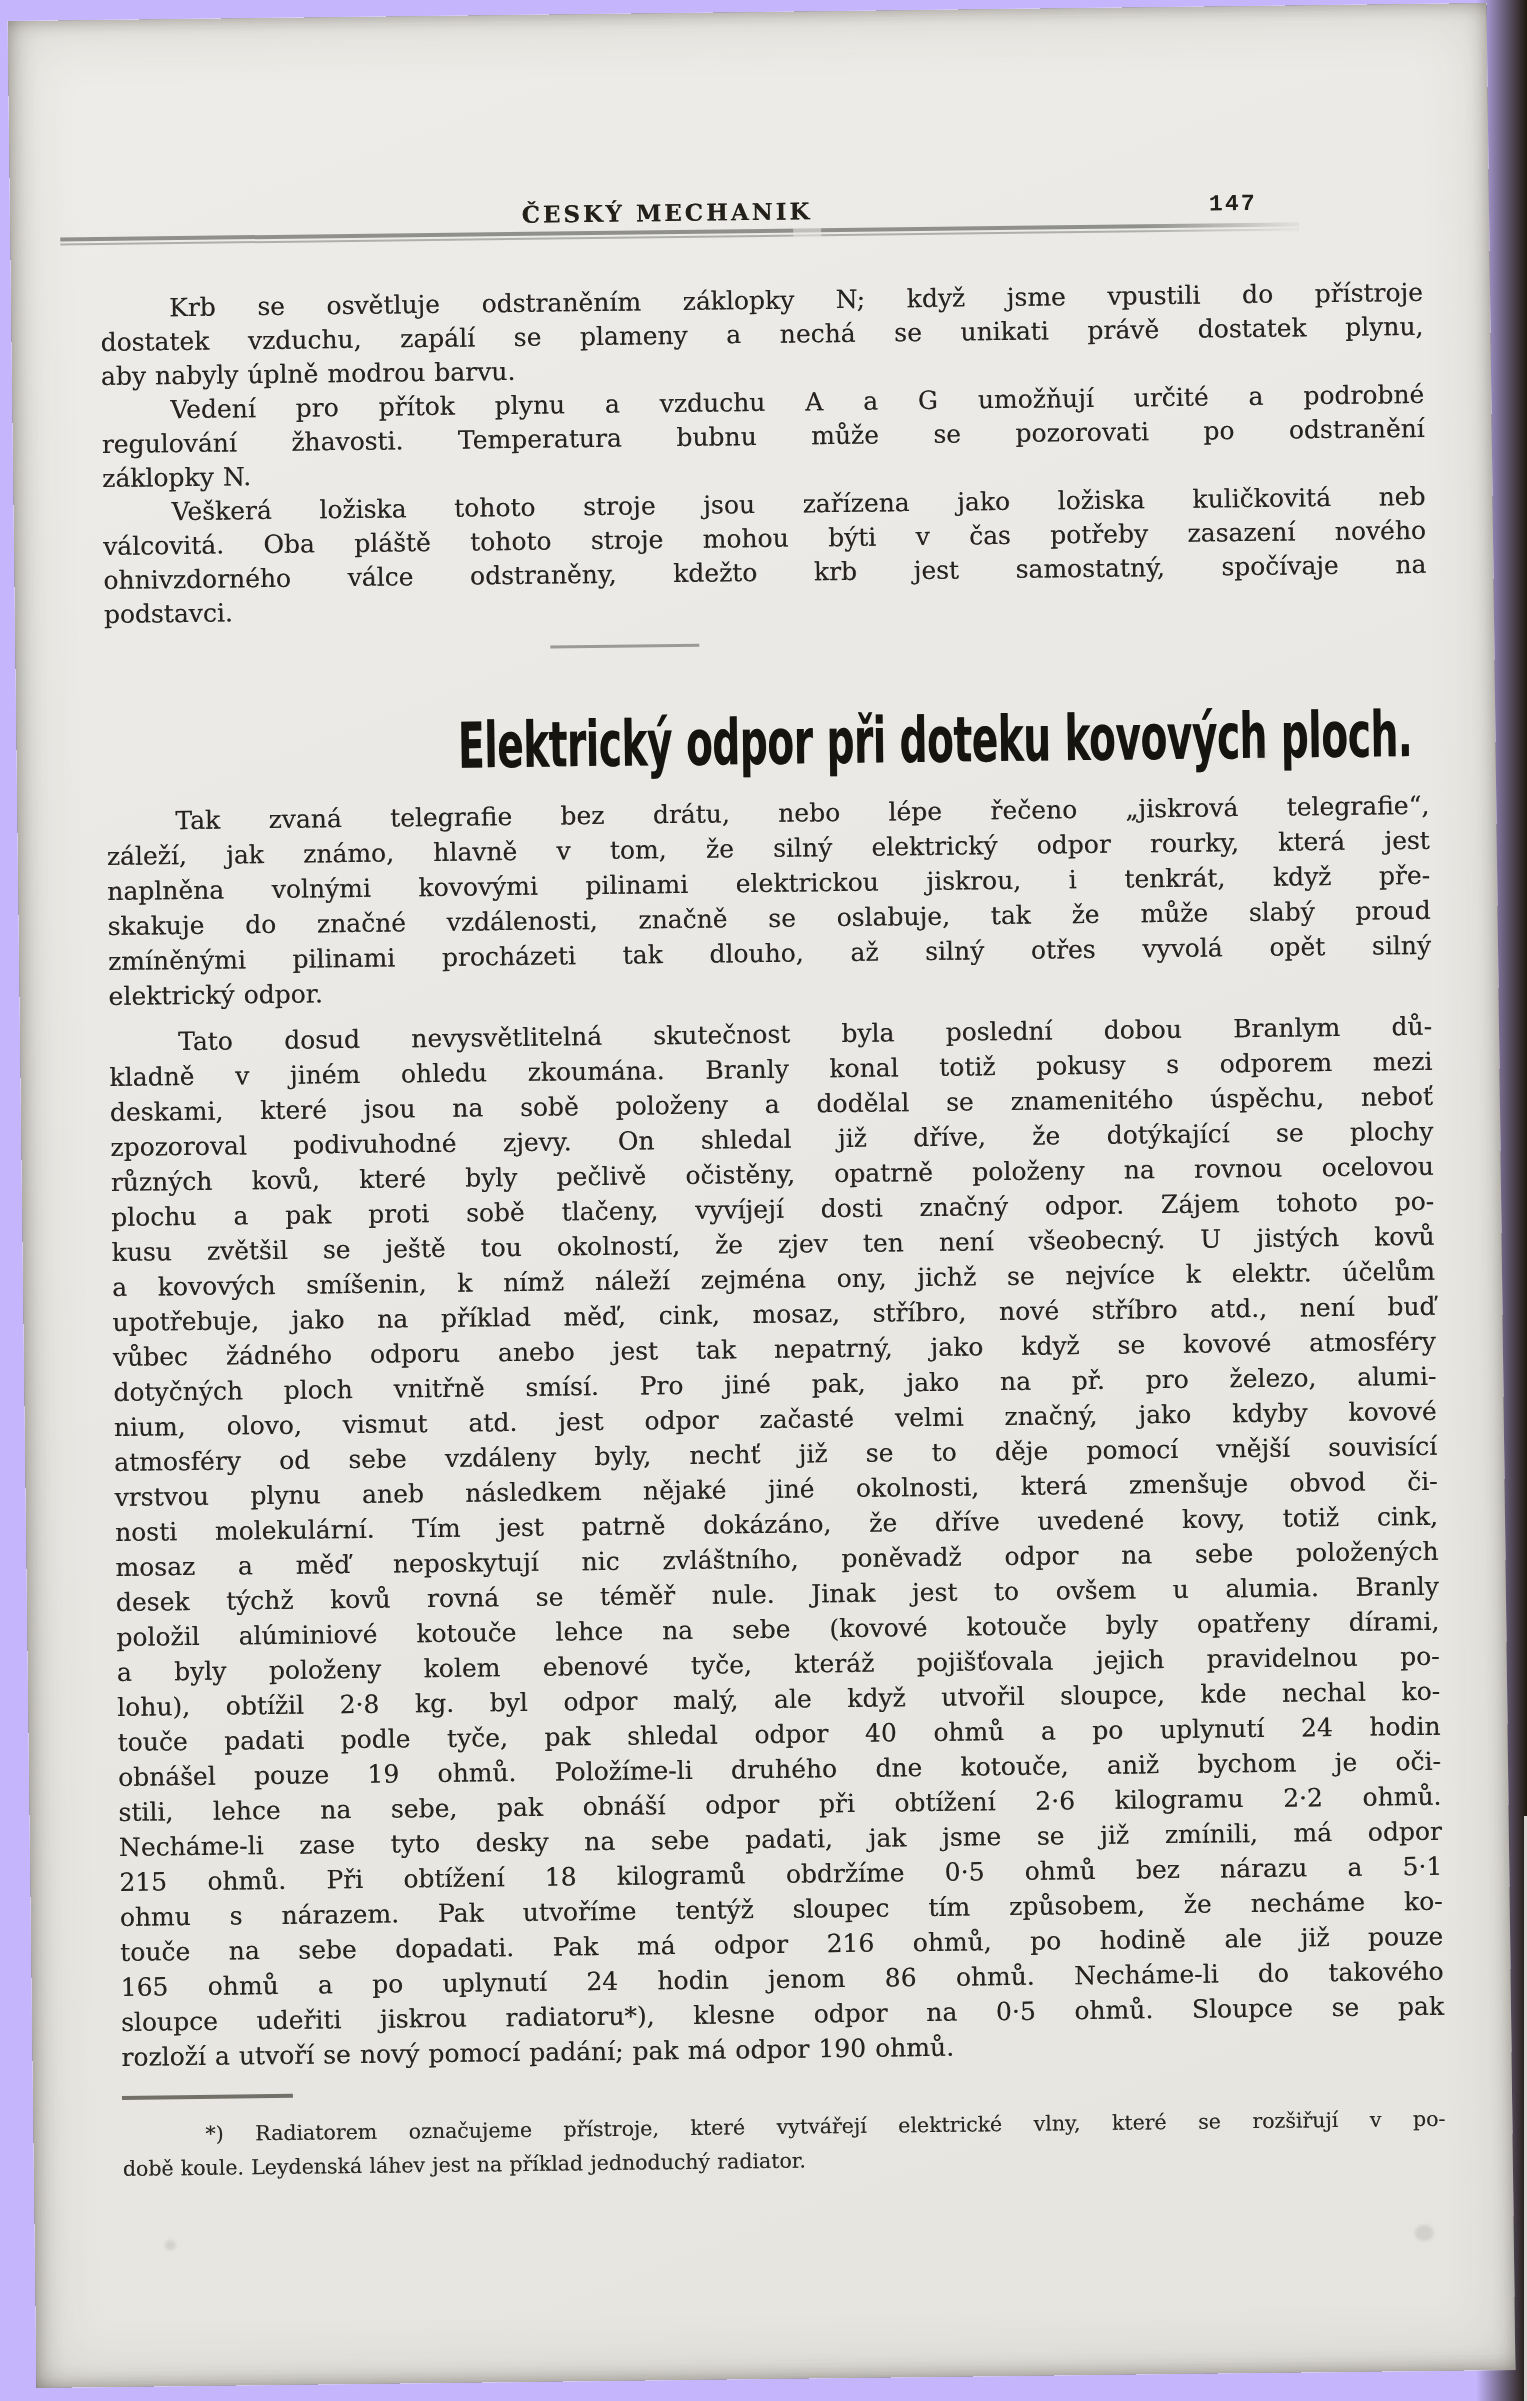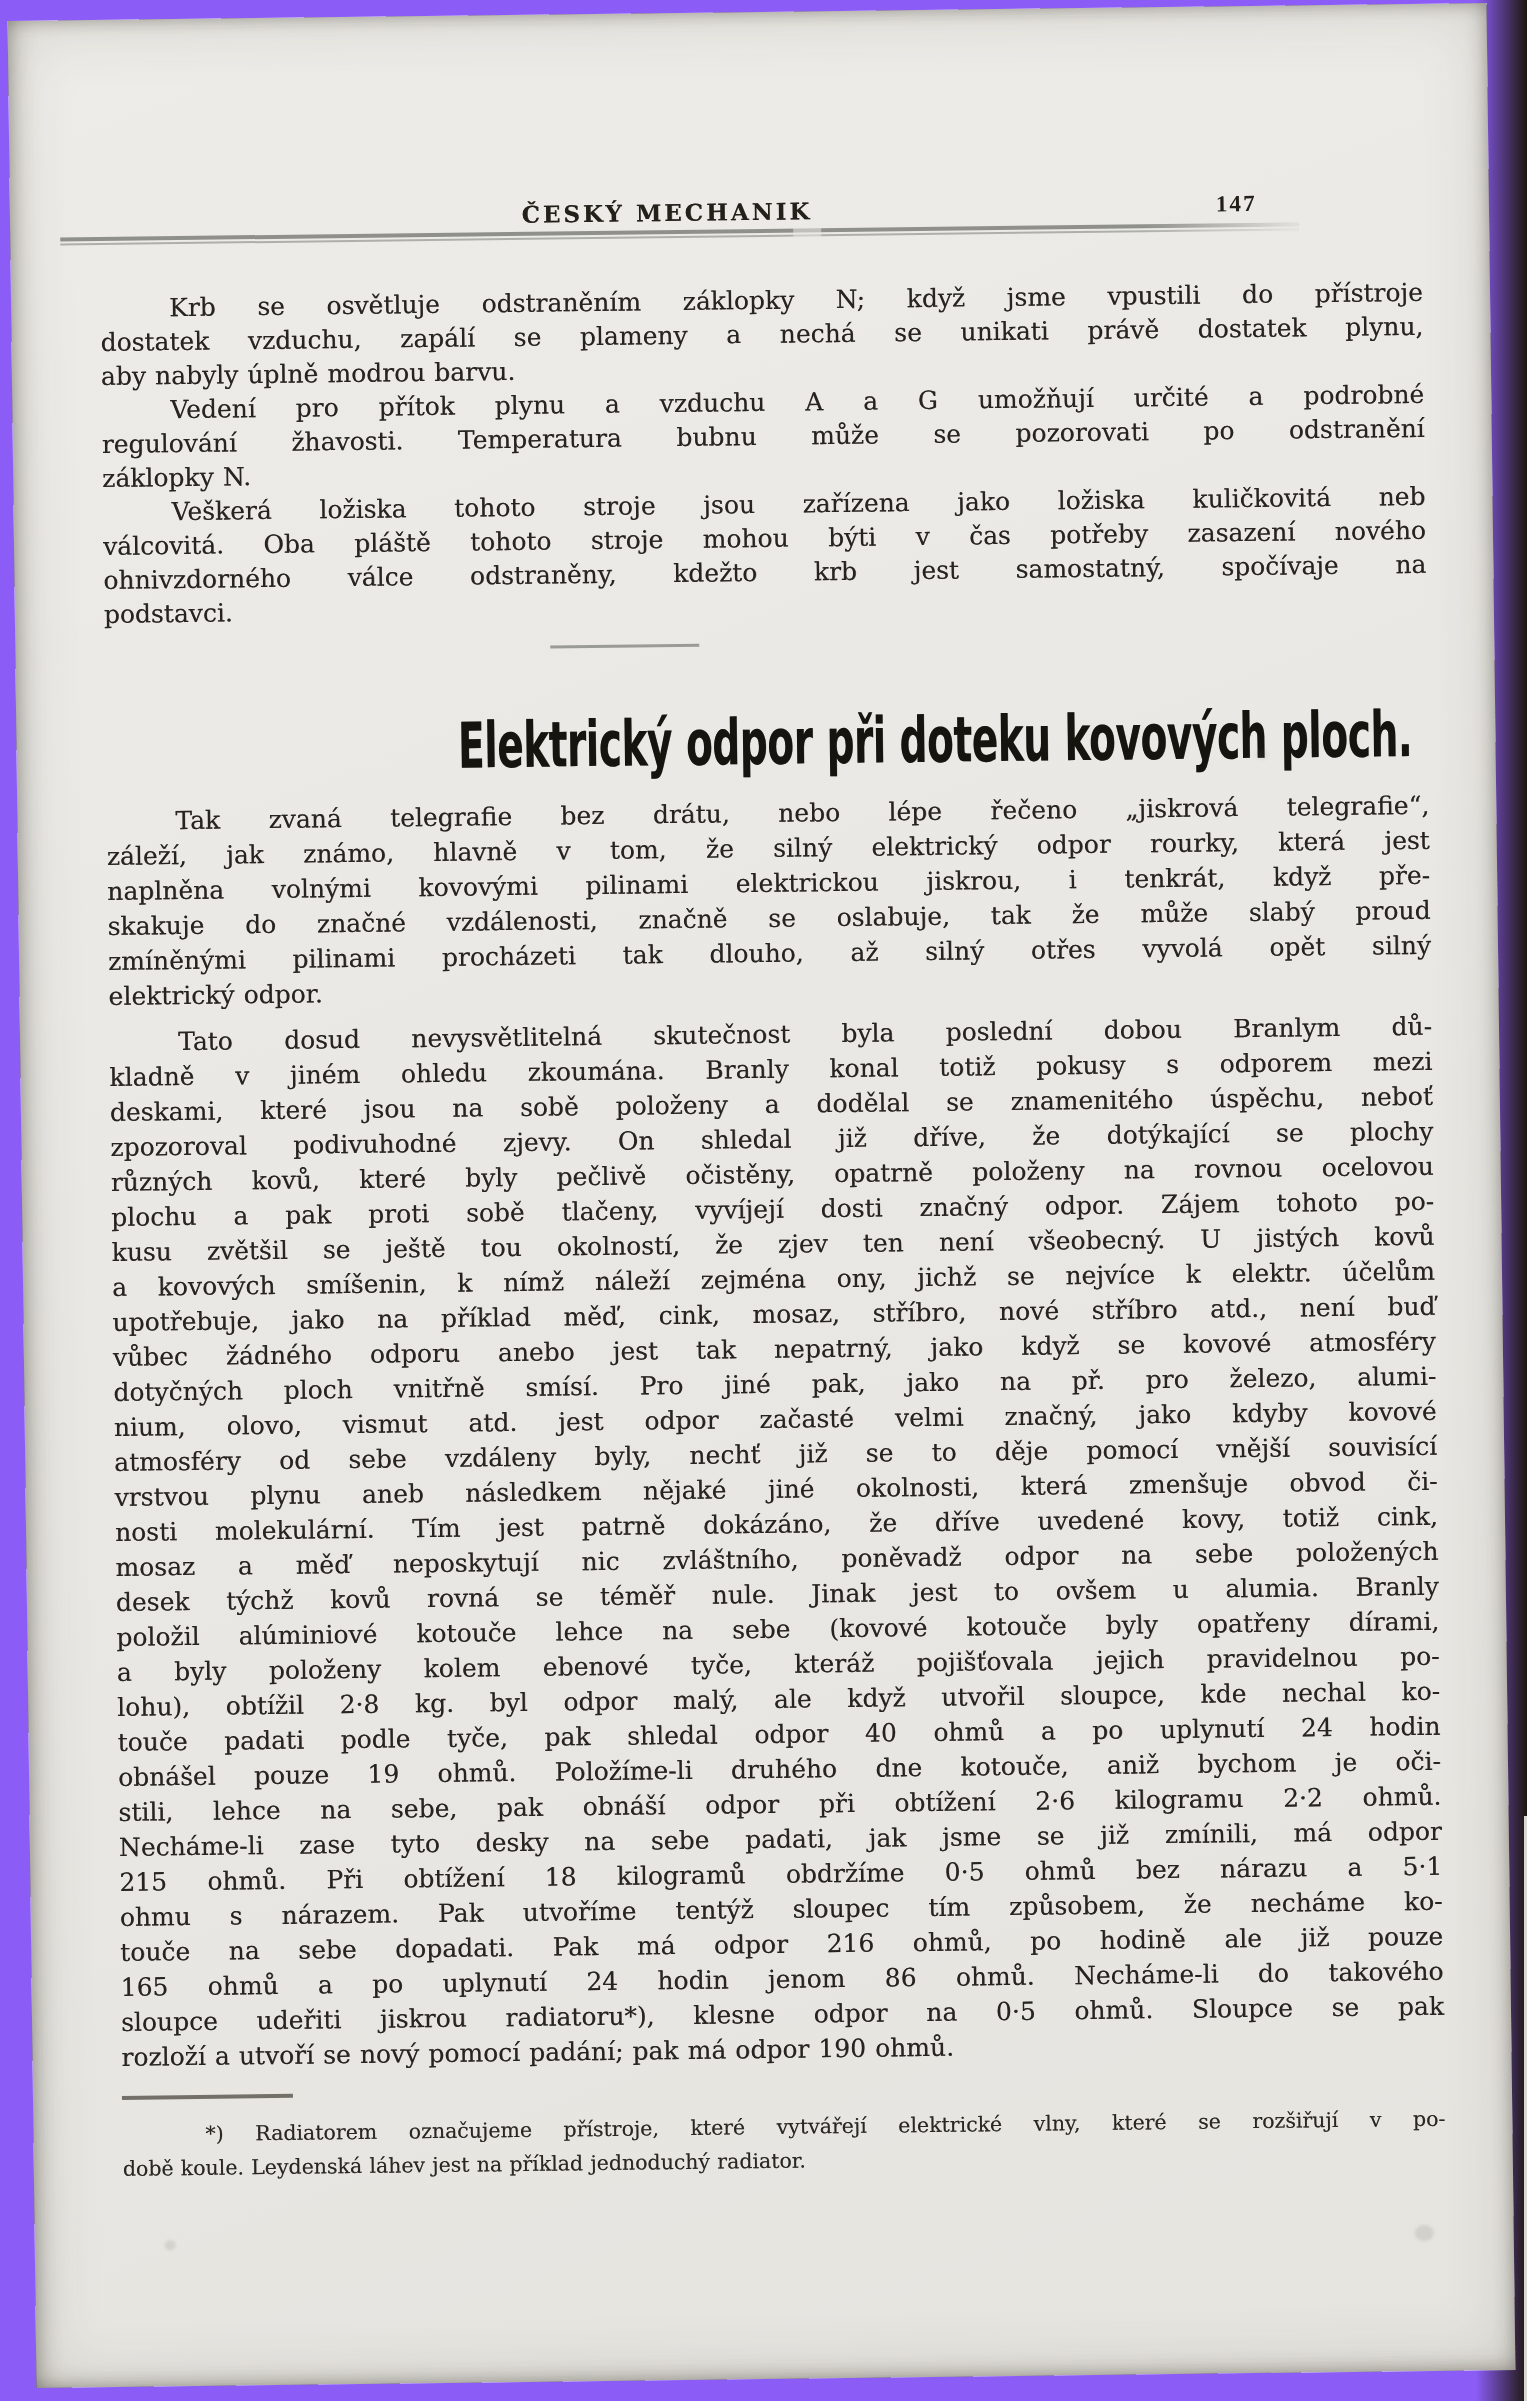--- a/index.html
+++ b/index.html
@@ -1,35 +1,35 @@
 <!DOCTYPE html>
 <html style="font-size:12px"><head>
 <meta charset="utf-8">
 <style>
   html,body{margin:0;padding:0;background:#070605;}
-  .frame{position:relative;width:1528px;height:2401px;overflow:hidden;background:#8b5cf6;}
+  .frame{position:relative;width:1528px;height:2401px;overflow:hidden;background:#c4b5fd;}
   .frame .spine-tint{position:absolute;right:0;top:0;bottom:0;width:52px;
     background:linear-gradient(to left,#1c160b,rgba(28,22,11,0));}
   .scanner-edge{position:absolute;right:0;top:1816px;bottom:0;width:4.5px;background:#d9d8d4;}
 
   .paper{position:absolute;left:22px;top:12px;right:27px;bottom:22px;
     background:linear-gradient(160deg,#edecE8 0%,#e9e8e4 45%,#e5e4df 100%);
     transform:rotate(-0.7deg);
     box-shadow:
       inset 0 0 67px rgba(70,62,48,0.16),
       inset 15px 0 25px -12px rgba(60,54,44,0.38),
       inset -12px 0 19.3px -10.4px rgba(60,54,44,0.32),
       inset 0 -13.4px 21px -12px rgba(60,54,44,0.30),
       inset 0 12px 18px -10.4px rgba(60,54,44,0.22);}
 
   .running-head{position:absolute;top:186px;left:67px;width:1180px;height:33px;}
   .journal-title{text-align:center;font-family:"DejaVu Serif","Liberation Serif",serif;
     font-weight:bold;font-size:23px;letter-spacing:3px;color:#232019;
     text-shadow:0.3px 0 0 rgba(35,32,25,0.5);}
-  .page-number{position:absolute;right:0;top:-1.5px;font-family:Liberation Serif, serif;
+  .page-number{position:absolute;right:0;top:-1.5px;font-family:Liberation Mono, monospace;
     font-weight:bold;font-size:23px;letter-spacing:2.2px;color:#232019;}
 
   .head-rule{position:absolute;top:217px;left:50px;width:1238px;}
   .head-rule .rt{height:3.7px;background:#8f8f8c;}
   .head-rule .rb{height:2.2px;background:#aeaeab;margin-top:2.2px;}
   .head-rule::before{content:"";position:absolute;left:733px;top:-0.7px;bottom:-0.7px;width:28px;
     background:rgba(233,232,228,0.55);}
   .head-rule::after{content:"";position:absolute;right:0;top:-1.5px;bottom:-1.5px;width:156px;
     background:linear-gradient(to right,rgba(233,232,228,0),rgba(233,232,228,0.92));}
 

